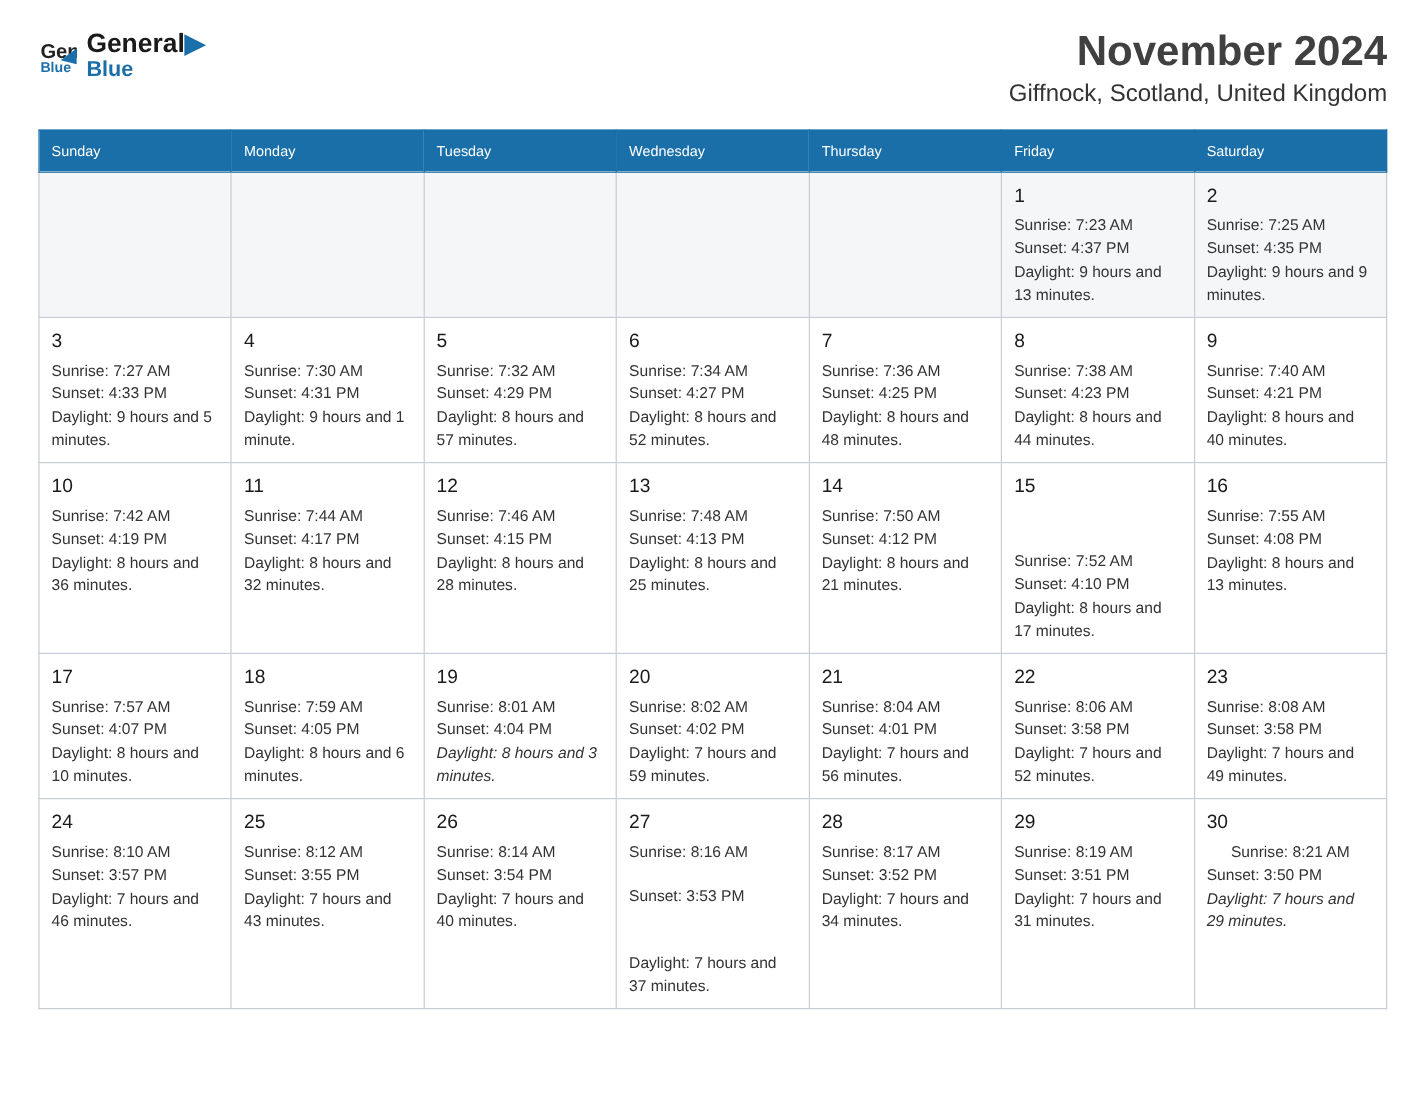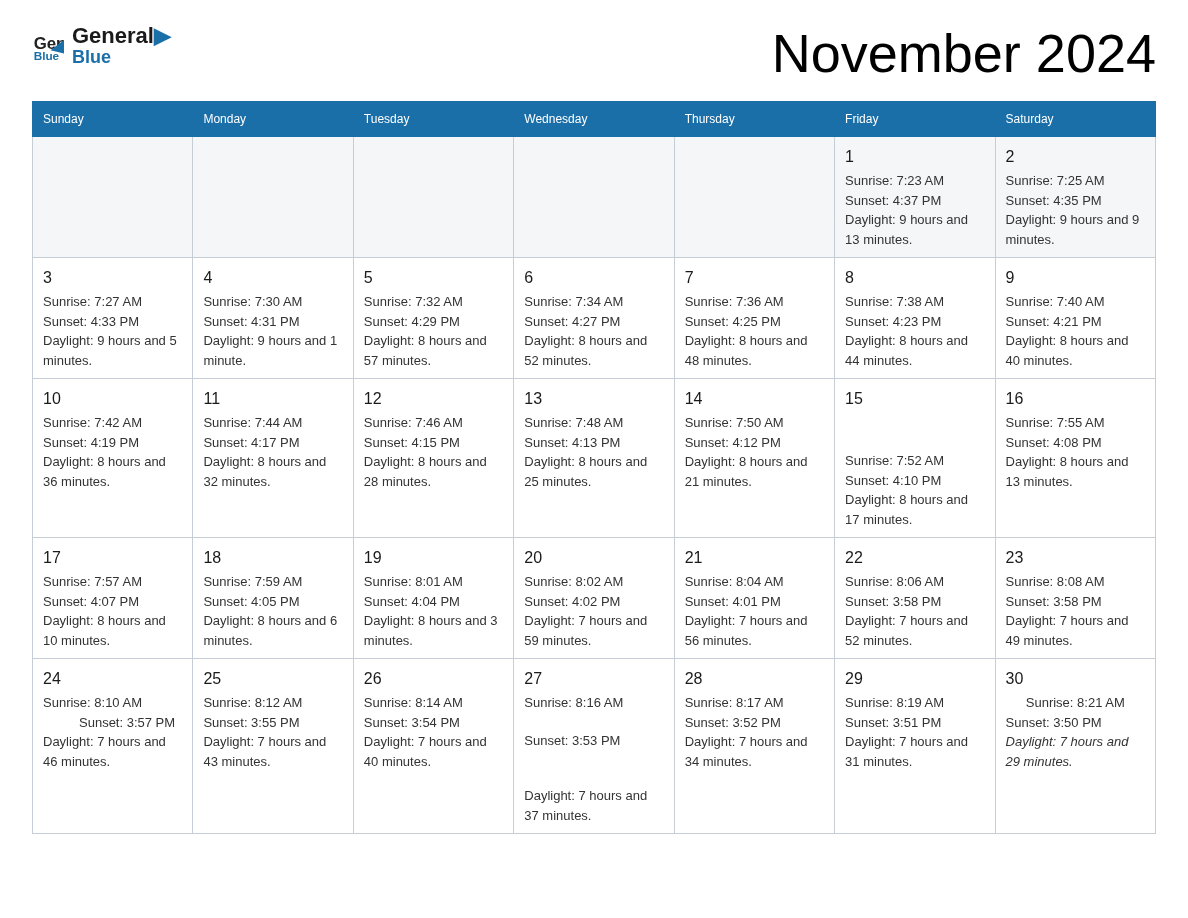--- a/index.html
+++ b/index.html
@@ -24,23 +24,23 @@
     .logo-icon {
       width: 32px;
       height: 32px;
       margin-right: 4px;
       margin-top: 2px;
     }
     .title-area {
       text-align: right;
     }
     .title-area h1 {
-      font-size: 54px;
-      font-weight: normal;
-      color: #000000;
+      font-size: 35px;
+      font-weight: bold;
+      color: #404040;
       line-height: 1.1;
     }
     .title-area h2 {
       font-size: 20px;
       font-weight: normal;
       color: #333;
       margin-top: 4px;
     }
     table {
       width: 100%;
@@ -93,20 +93,21 @@
       <polygon points="22,24 38,12 38,28" fill="#1a6fa8"></polygon>
       <text x="2" y="36" font-size="14" font-weight="bold" fill="#1a6fa8" font-family="Arial">Blue</text>
     </svg>
     <div style="margin-left:4px;">
       <div style="font-size:22px;font-weight:bold;color:#1a1a1a;line-height:1.1;">General<span style="color:#1a6fa8;">▶</span></div>
       <div style="font-size:18px;font-weight:bold;color:#1a6fa8;line-height:1;">Blue</div>
     </div>
   </div>
   <div class="title-area">
     <h1>November 2024</h1>
+    <h2>Giffnock, Scotland, United Kingdom</h2>
   </div>
 </div>
 
 <table>
   <thead>
     <tr>
     <th>Sunday</th>
         <th>Monday</th>
         <th>Tuesday</th>
         <th>Wednesday</th>
@@ -233,21 +234,21 @@
         <td>
           <span class="day-num">18</span>
           <span style="display: block;">Sunrise: 7:59 AM</span>
           <span style="display: block;">Sunset: 4:05 PM</span>
           <span style="display: block;">Daylight: 8 hours and 6 minutes.</span>
         </td>
         <td>
           <span class="day-num">19</span>
           <span style="display: block;">Sunrise: 8:01 AM</span>
           <span style="display: block;">Sunset: 4:04 PM</span>
-          <span style="display: block;">Daylight: 8 hours and 3 minutes.</span>
+          <span style="display: block; font-style: italic;">Daylight: 8 hours and 3 minutes.</span>
         </td>
         <td>
           <span class="day-num">20</span>
           <span style="display: block;">Sunrise: 8:02 AM</span>
           <span style="display: block;">Sunset: 4:02 PM</span>
           <span style="display: block;">Daylight: 7 hours and 59 minutes.</span>
         </td>
         <td>
           <span class="day-num">21</span>
           <span style="display: block;">Sunrise: 8:04 AM</span>
@@ -264,21 +265,21 @@
           <span class="day-num">23</span>
           <span style="display: block;">Sunrise: 8:08 AM</span>
           <span style="display: block;">Sunset: 3:58 PM</span>
           <span style="display: block;">Daylight: 7 hours and 49 minutes.</span>
         </td>
       </tr>
       <tr>
         <td>
           <span class="day-num">24</span>
           <span style="display: block;">Sunrise: 8:10 AM</span>
-          <span style="display: block; margin-left: 36px;">Sunset: 3:57 PM</span>
+          <span style="display: block;">Sunset: 3:57 PM</span>
           <span style="display: block;">Daylight: 7 hours and 46 minutes.</span>
         </td>
         <td>
           <span class="day-num">25</span>
           <span style="display: block;">Sunrise: 8:12 AM</span>
           <span style="display: block;">Sunset: 3:55 PM</span>
           <span style="display: block;">Daylight: 7 hours and 43 minutes.</span>
         </td>
         <td>
           <span class="day-num">26</span>

